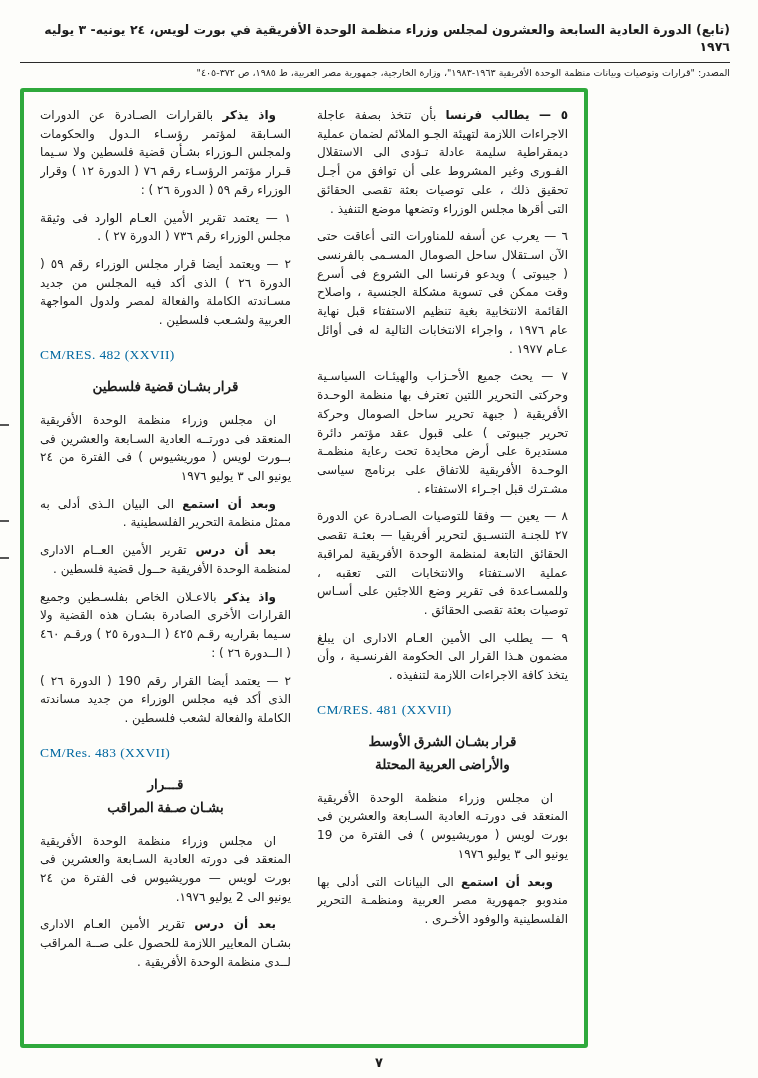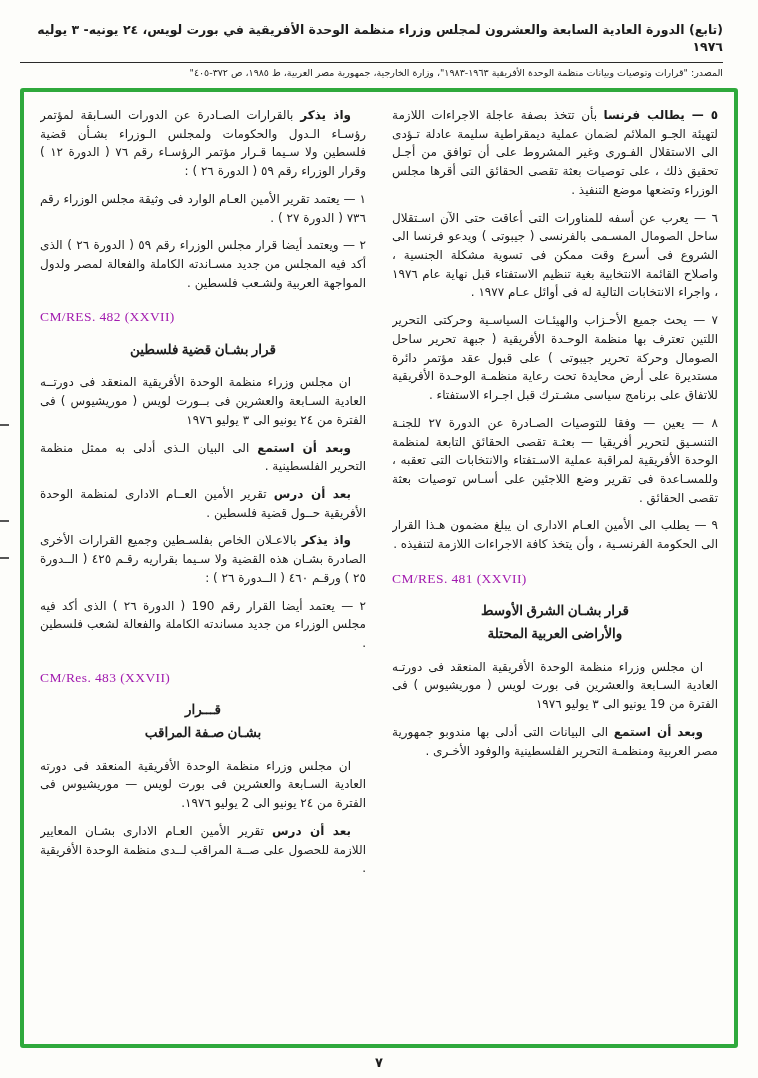--- a/index.html
+++ b/index.html
@@ -11,21 +11,21 @@
     height: 1078px;
     background: #fdfdfa;
     color: #1c1c1c;
     font-family: "DejaVu Sans", sans-serif;
     position: relative;
     overflow: hidden;
     box-sizing: border-box;
   }
   .page-header {
     direction: rtl;
-    padding: 22px 35px 0 20px;
+    padding: 22px 28px 0 20px;
   }
   .page-header .title {
     font-size: 12.5px;
     font-weight: bold;
     text-align: right;
     line-height: 1.35;
   }
   .header-rule {
     border: none;
     border-top: 1.5px solid #2a2a2a;
@@ -33,21 +33,21 @@
   }
   .page-header .source {
     font-size: 9.5px;
     text-align: right;
     color: #222;
   }
   .frame {
     position: absolute;
     top: 88px;
     left: 20px;
-    width: 718px;
+    width: 568px;
     height: 960px;
     box-sizing: border-box;
     border: 4px solid #2fa93c;
     border-radius: 3px;
     padding: 14px 16px;
     overflow: hidden;
     background: #fdfdfa;
   }
   .columns {
     display: flex;
@@ -72,21 +72,21 @@
   .p b {
     font-weight: bold;
   }
   .code {
     direction: ltr;
     text-align: left;
     font-family: "Liberation Serif", serif;
     font-size: 13.5px;
     letter-spacing: 0.4px;
     margin: 14px 0 11px 0;
-    color: #a21caf;
+    color: #0369a1;
   }
   .h {
     text-align: center;
     font-weight: bold;
     font-size: 13.5px;
     white-space: pre-line;
     margin: 2px 0 12px 0;
     line-height: 1.7;
     font-family: Liberation Serif, serif;
   }

